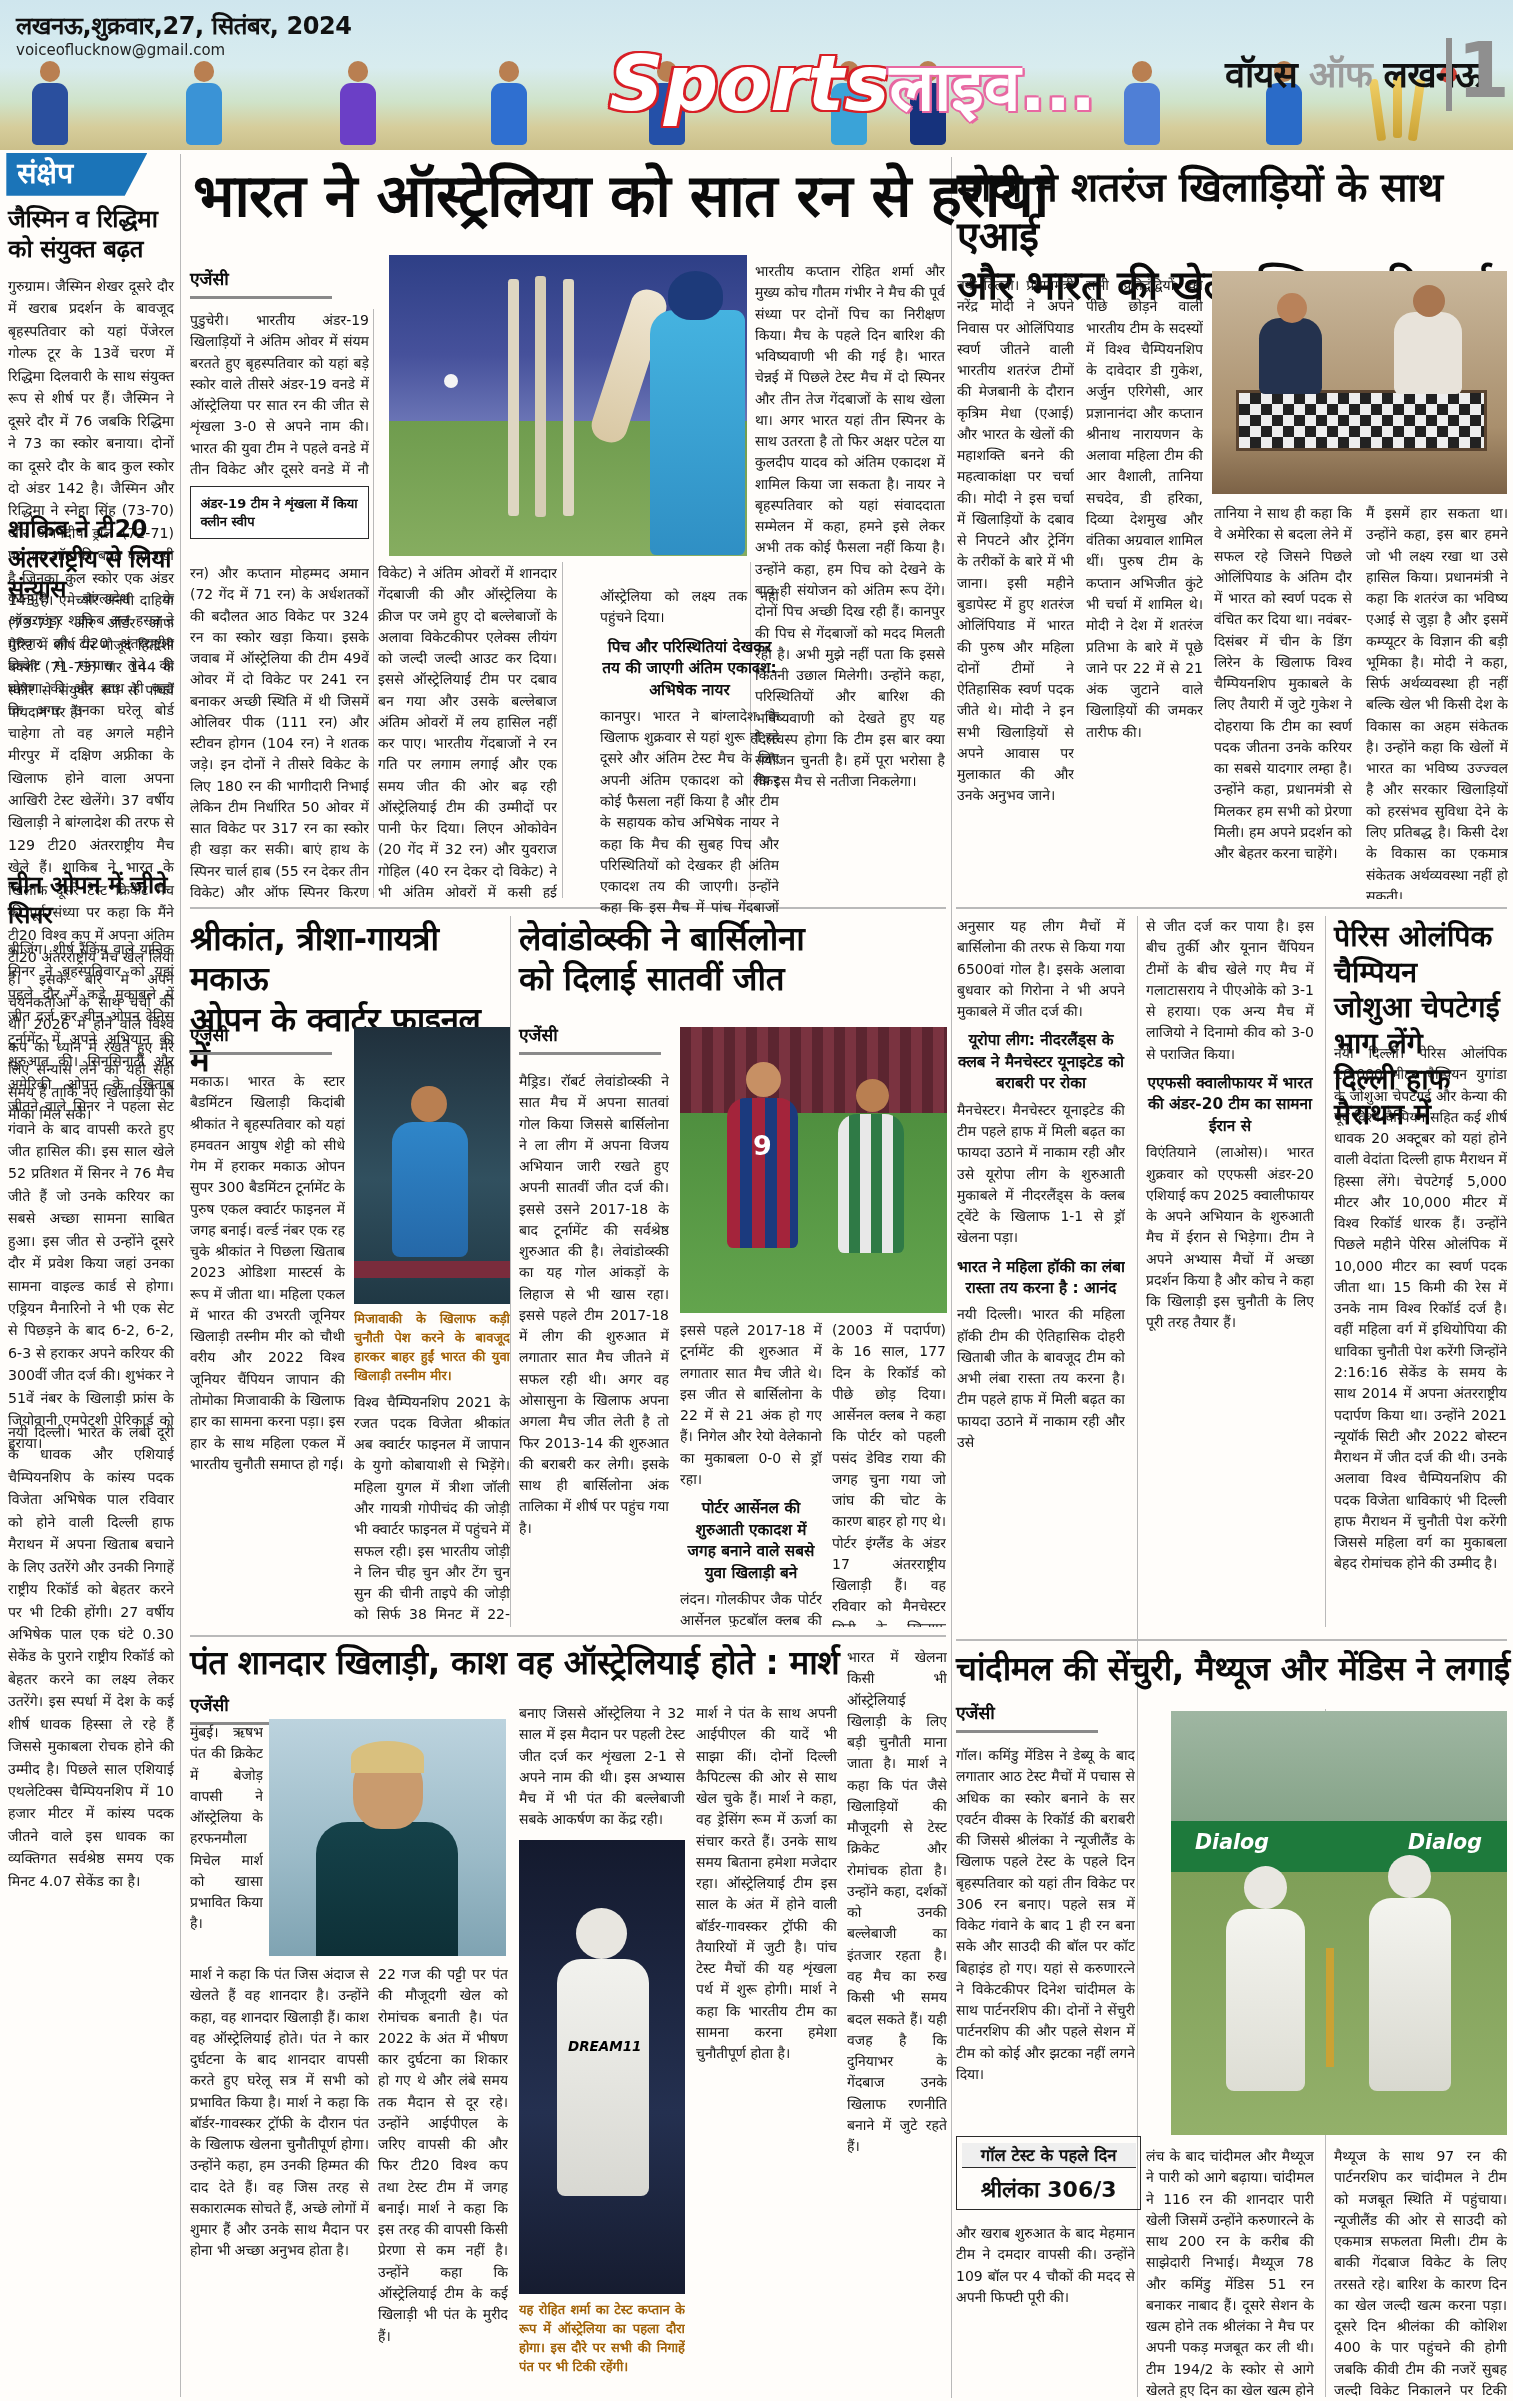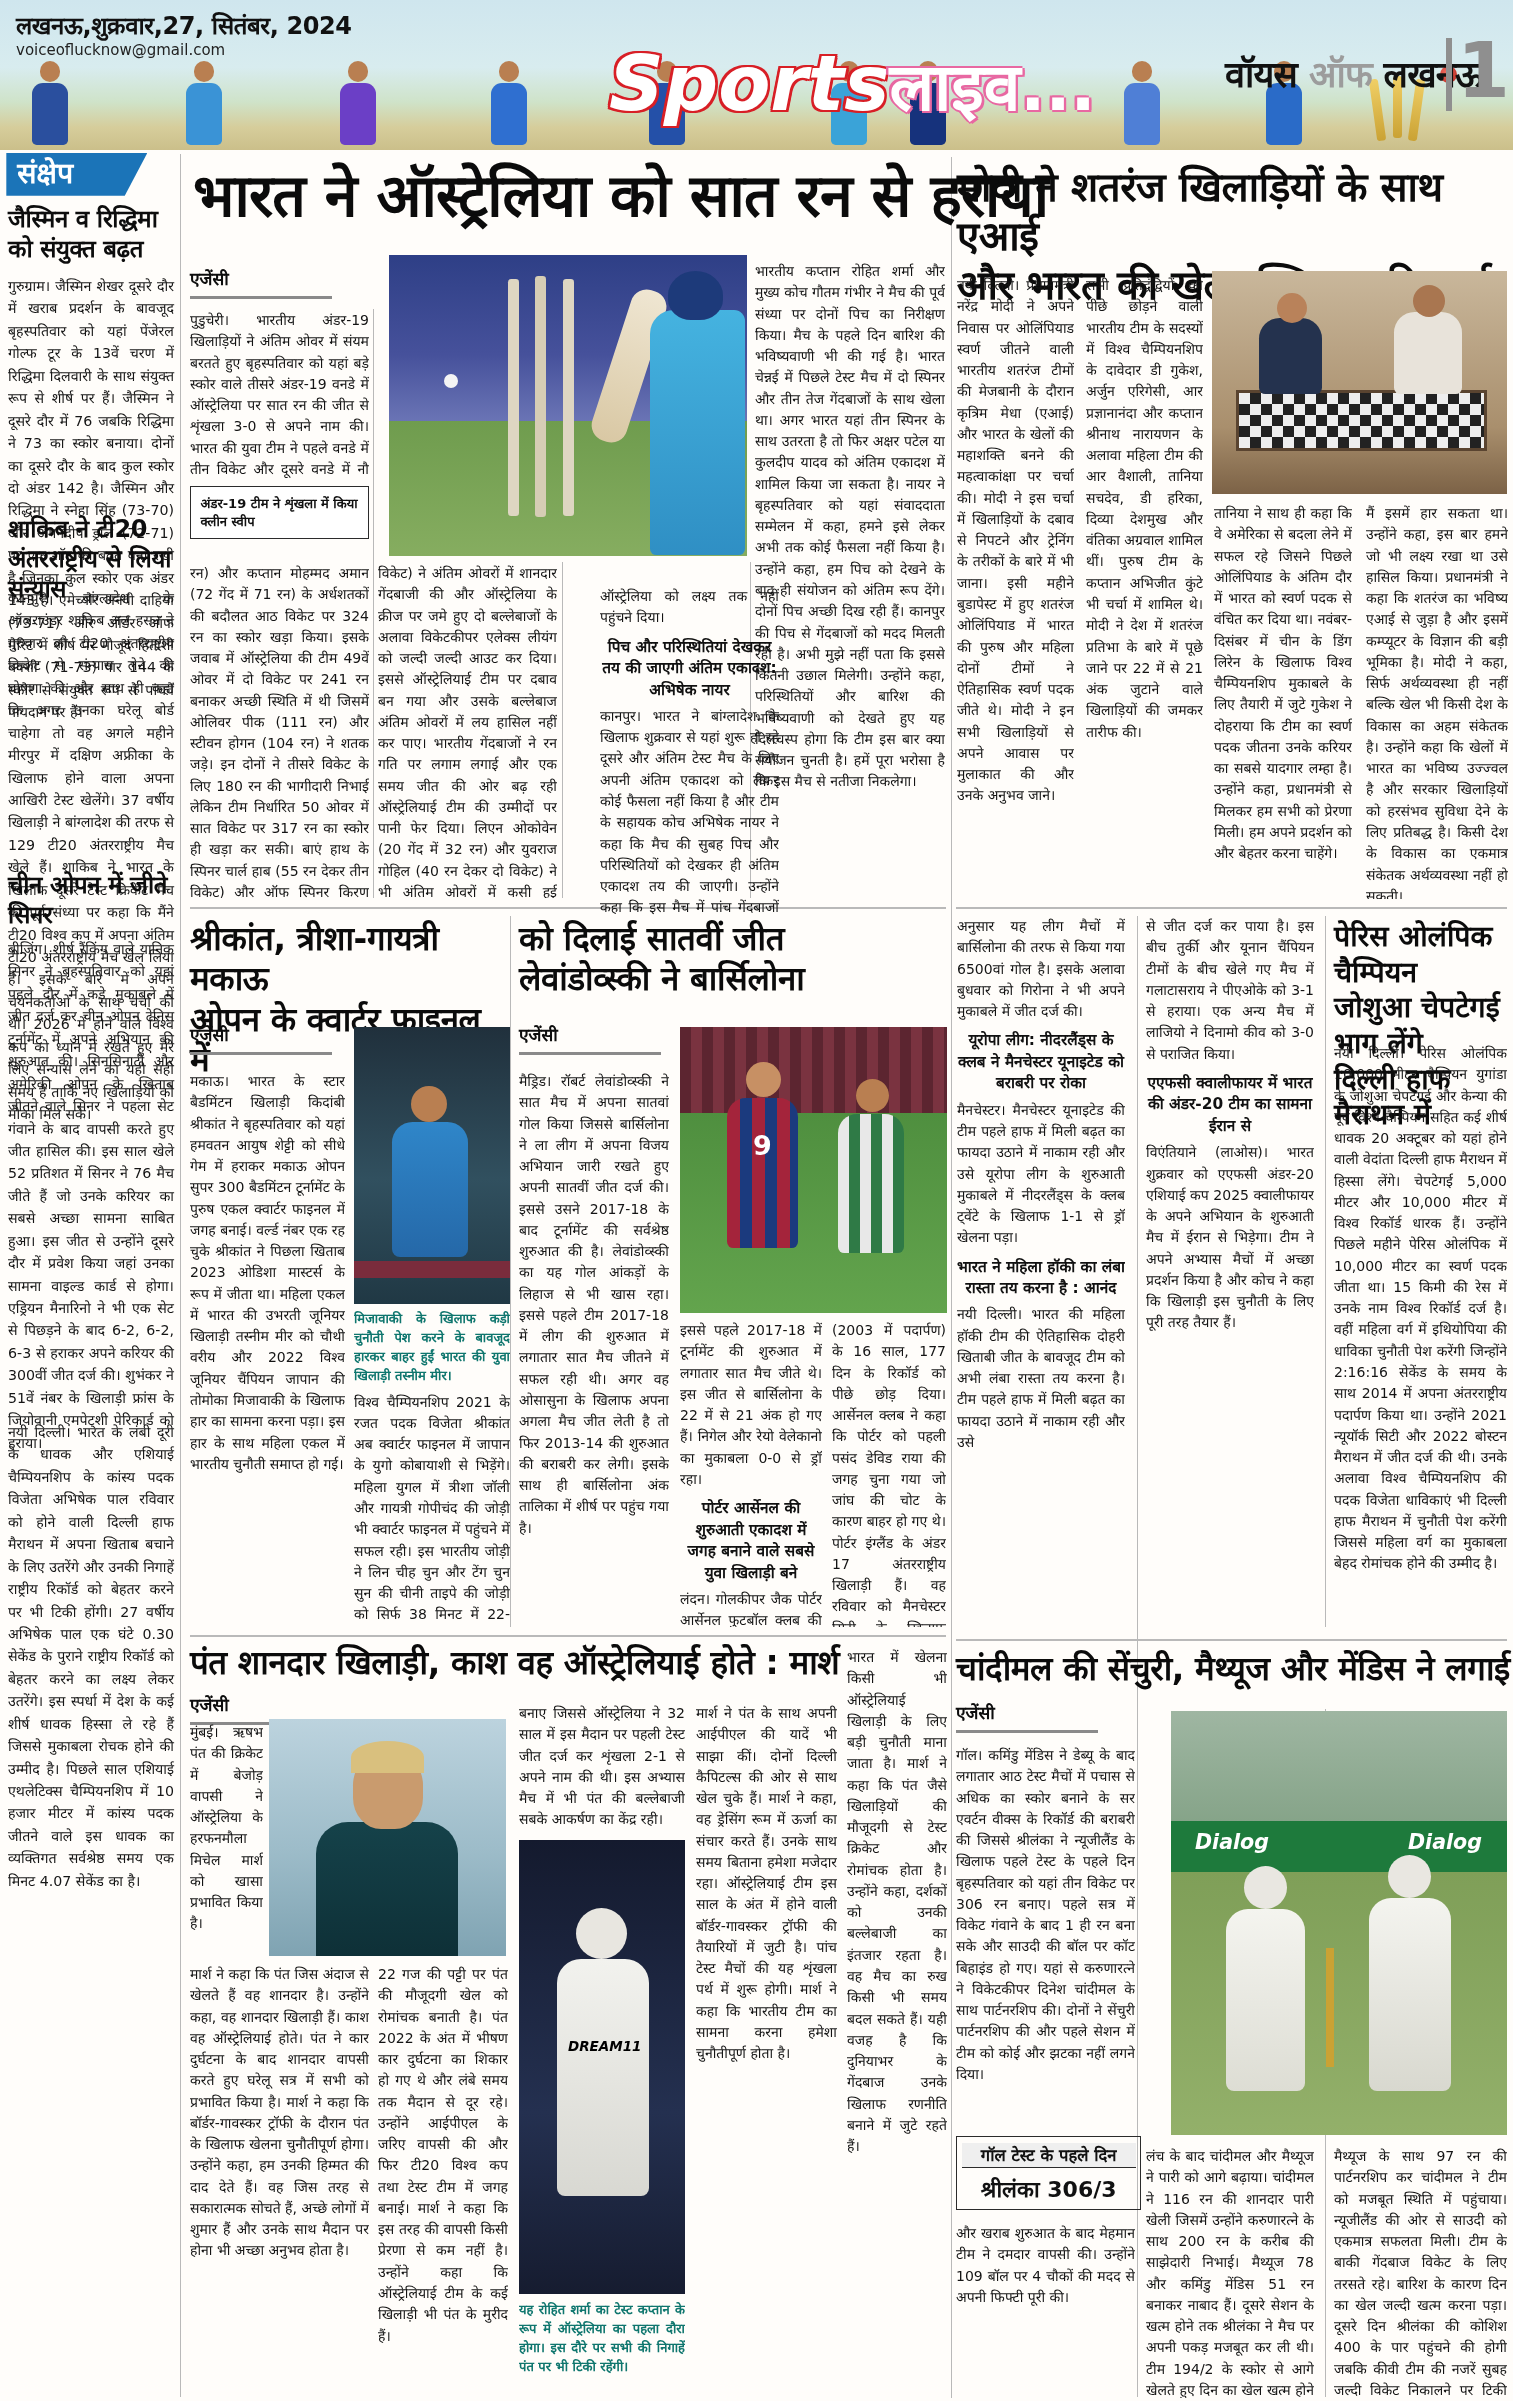--- a/index.html
+++ b/index.html
@@ -37,21 +37,21 @@
   .byline{font-weight:bold;font-size:17.4px;color:#0d0d0d;}
   .byrule{height:3.2px;background:#8a8a8a;margin-top:6.3px;width:142px;}
   .body{font-size:14px;line-height:1.52;text-align:justify;color:#141414;overflow:hidden;}
   .subhead{font-weight:900;font-size:15.4px;line-height:1.4;text-align:center;margin:8px 0 4.7px;}
   .notebox{border:1.6px solid #2b2b2b;font-weight:900;font-size:13px;line-height:1.35;padding:8px 9.5px;text-align:left;background:#fff;}
   .scorebox{border:1.6px solid #2b2b2b;text-align:center;padding:6.3px 4.7px;}
   .scorebox .l1{font-weight:900;font-size:16.6px;border-bottom:1.6px solid #2b2b2b;padding-bottom:1px;margin-bottom:4.7px;background:#efefef;}
   .scorebox .l2{font-weight:900;font-size:22px;}
   .vrule{position:absolute;width:0.8px;background:#b9b9b9;}
   .hrule{position:absolute;height:1.6px;background:#b9b9b9;}
-  .caption{font-size:13px;line-height:1.45;font-weight:bold;text-align:justify;color:#0f766e;}
+  .caption{font-size:13px;line-height:1.45;font-weight:bold;text-align:justify;color:#a16207;}
   
   .photo{position:absolute;overflow:hidden;background:#9aa;}
   .ph-label{position:absolute;color:#fff;font-weight:bold;}
 </style>
 </head>
 <body>
 
 <div class="page">
 
   <div class="banner">
@@ -214,22 +214,22 @@
   </div>
 
   <div class="abs body" style="left:190px;top:1071px;width:155px;height:554px;">मकाऊ। भारत के स्टार बैडमिंटन खिलाड़ी किदांबी श्रीकांत ने बृहस्पतिवार को यहां हमवतन आयुष शेट्टी को सीधे गेम में हराकर मकाऊ ओपन सुपर 300 बैडमिंटन टूर्नामेंट के पुरुष एकल क्वार्टर फाइनल में जगह बनाई। वर्ल्ड नंबर एक रह चुके श्रीकांत ने पिछला खिताब 2023 ओडिशा मास्टर्स के रूप में जीता था। महिला एकल में भारत की उभरती जूनियर खिलाड़ी तस्नीम मीर को चौथी वरीय और 2022 विश्व जूनियर चैंपियन जापान की तोमोका मिजावाकी के खिलाफ हार का सामना करना पड़ा। इस हार के साथ महिला एकल में भारतीय चुनौती समाप्त हो गई।</div>
   <div class="abs" style="left:354px;top:1310px;width:156px;height:316px;overflow:hidden;">
     <div class="caption">मिजावाकी के खिलाफ कड़ी चुनौती पेश करने के बावजूद हारकर बाहर हुईं भारत की युवा खिलाड़ी तस्नीम मीर।</div>
     <div class="body" style="margin-top:6.3px;">विश्व चैम्पियनशिप 2021 के रजत पदक विजेता श्रीकांत अब क्वार्टर फाइनल में जापान के युगो कोबायाशी से भिड़ेंगे। महिला युगल में त्रीशा जॉली और गायत्री गोपीचंद की जोड़ी भी क्वार्टर फाइनल में पहुंचने में सफल रही। इस भारतीय जोड़ी ने लिन चीह चुन और टेंग चुन सुन की चीनी ताइपे की जोड़ी को सिर्फ 38 मिनट में 22-20, 21-11 से हराया।</div>
 
   </div>
 
   <div class="abs hl-md" style="left:519px;top:919px;width:427px;">
+    <div>लेवांडोव्स्की ने बार्सिलोना</div>
     <div>को दिलाई सातवीं जीत</div>
-    <div>लेवांडोव्स्की ने बार्सिलोना</div>
   </div>
   <div class="abs" style="left:519px;top:1022px;">
     <span class="byline">एजेंसी</span>
     <div class="byrule"></div>
   </div>
 
   <div class="photo" style="left:680px;top:1027px;width:267px;height:286px;">
     <div class="abs" style="left:0;top:0;width:100%;height:30%;background:repeating-linear-gradient(90deg,#5c2530 0 11px,#7a3340 11px 22px);"></div>
     <div class="abs" style="left:0;top:30%;width:100%;height:70%;background:linear-gradient(#4f8f3f,#63a44d);"></div>
     <div class="abs" style="left:47px;top:71px;width:71px;height:150px;background:repeating-linear-gradient(90deg,#a4243b 0 12.7px,#1b3a7e 12.7px 25px);border-radius:19px 19px 6.3px 6.3px;"></div>

